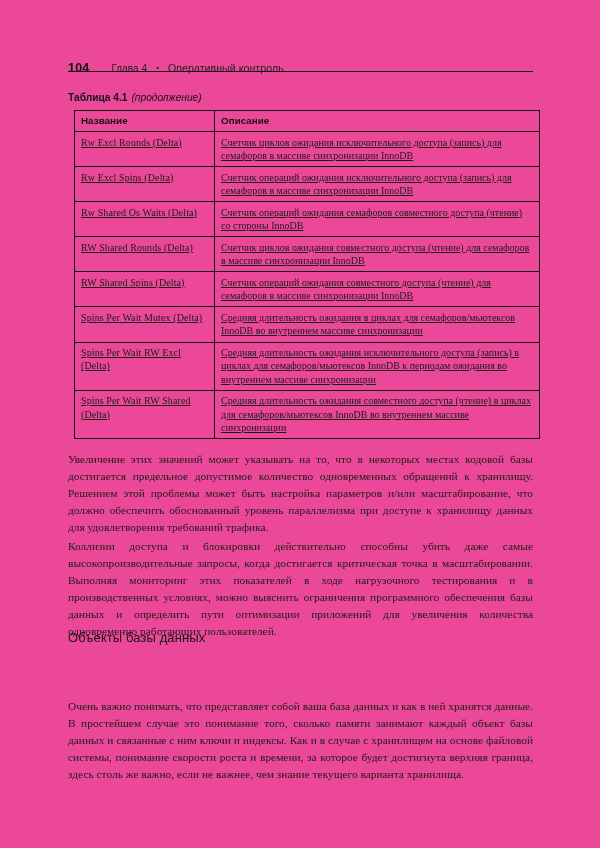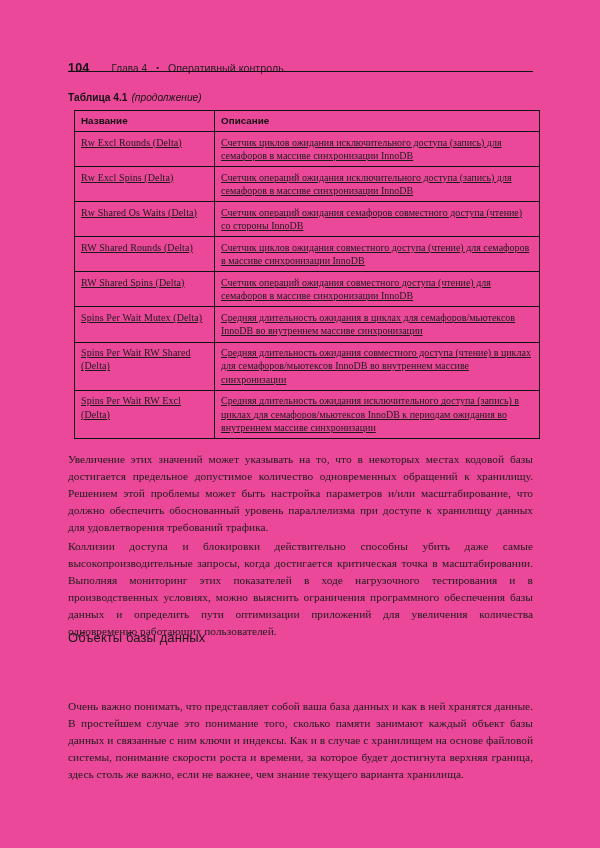--- a/index.html
+++ b/index.html
@@ -206,27 +206,27 @@
       </tr>
       <tr>
         <td class="col-name">RW Shared Spins (Delta)</td>
         <td class="col-desc">Счетчик операций ожидания совместного доступа (чтение) для семафоров в массиве синхронизации InnoDB</td>
       </tr>
       <tr>
         <td class="col-name">Spins Per Wait Mutex (Delta)</td>
         <td class="col-desc">Средняя длительность ожидания в циклах для семафоров/мьютексов InnoDB во внутреннем массиве синхронизации</td>
       </tr>
       <tr>
+        <td class="col-name">Spins Per Wait RW Excl (Delta)</td>
+        <td class="col-desc">Средняя длительность ожидания исключительного доступа (запись) в циклах для семафоров/мьютексов InnoDB к периодам ожидания во внутреннем массиве синхронизации</td>
+      </tr>
+      <tr>
         <td class="col-name">Spins Per Wait RW Shared (Delta)</td>
         <td class="col-desc">Средняя длительность ожидания совместного доступа (чтение) в циклах для семафоров/мьютексов InnoDB во внутреннем массиве синхронизации</td>
       </tr>
-      <tr>
-        <td class="col-name">Spins Per Wait RW Excl (Delta)</td>
-        <td class="col-desc">Средняя длительность ожидания исключительного доступа (запись) в циклах для семафоров/мьютексов InnoDB к периодам ожидания во внутреннем массиве синхронизации</td>
-      </tr>
     </tbody>
   </table>
 
   <p class="body-par" id="par-1">Увеличение этих значений может указывать на то, что в некоторых местах кодовой базы достигается предельное допустимое количество одновременных обращений к хранилищу. Решением этой проблемы может быть настройка параметров и/или масштабирование, что должно обеспечить обоснованный уровень параллелизма при доступе к хранилищу данных для удовлетворения требований трафика.</p>
   <p class="body-par" id="par-2">Коллизии доступа и блокировки действительно способны убить даже самые высокопроизводительные запросы, когда достигается критическая точка в масштабировании. Выполняя мониторинг этих показателей в ходе нагрузочного тестирования и в производственных условиях, можно выяснить ограничения программного обеспечения базы данных и определить пути оптимизации приложений для увеличения количества одновременно работающих пользователей.</p>
 
   <h2 class="section-heading">Объекты базы данных</h2>
 
   <p class="body-par" id="par-3">Очень важно понимать, что представляет собой ваша база данных и как в ней хранятся данные. В простейшем случае это понимание того, сколько памяти занимают каждый объект базы данных и связанные с ним ключи и индексы. Как и в случае с хранилищем на основе файловой системы, понимание скорости роста и времени, за которое будет достигнута верхняя граница, здесь столь же важно, если не важнее, чем знание текущего варианта хранилища.</p>
 

